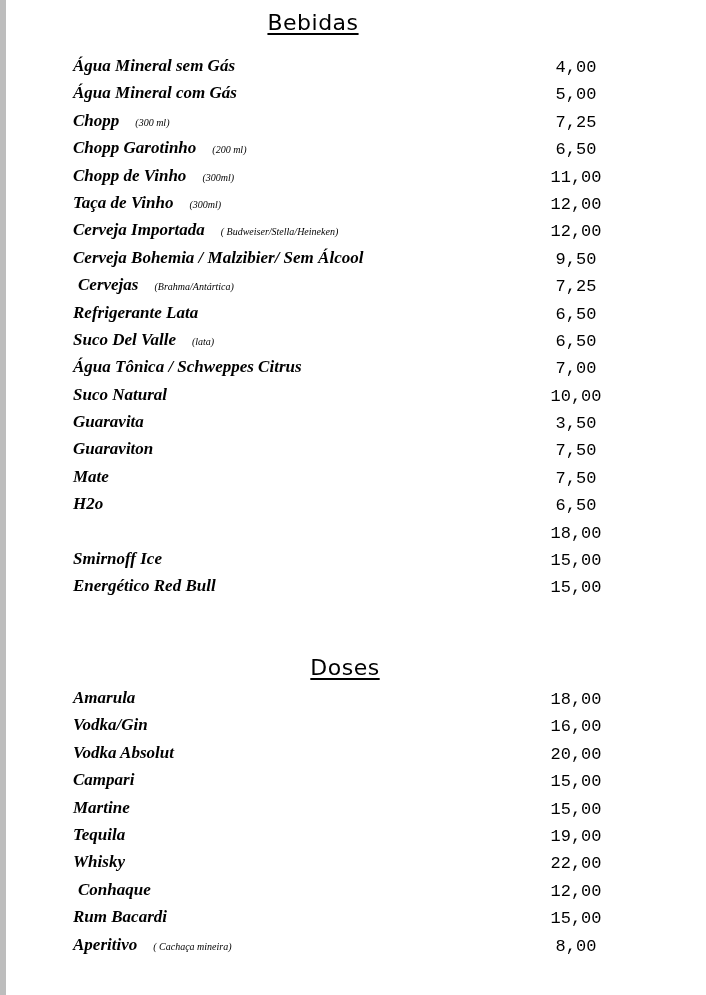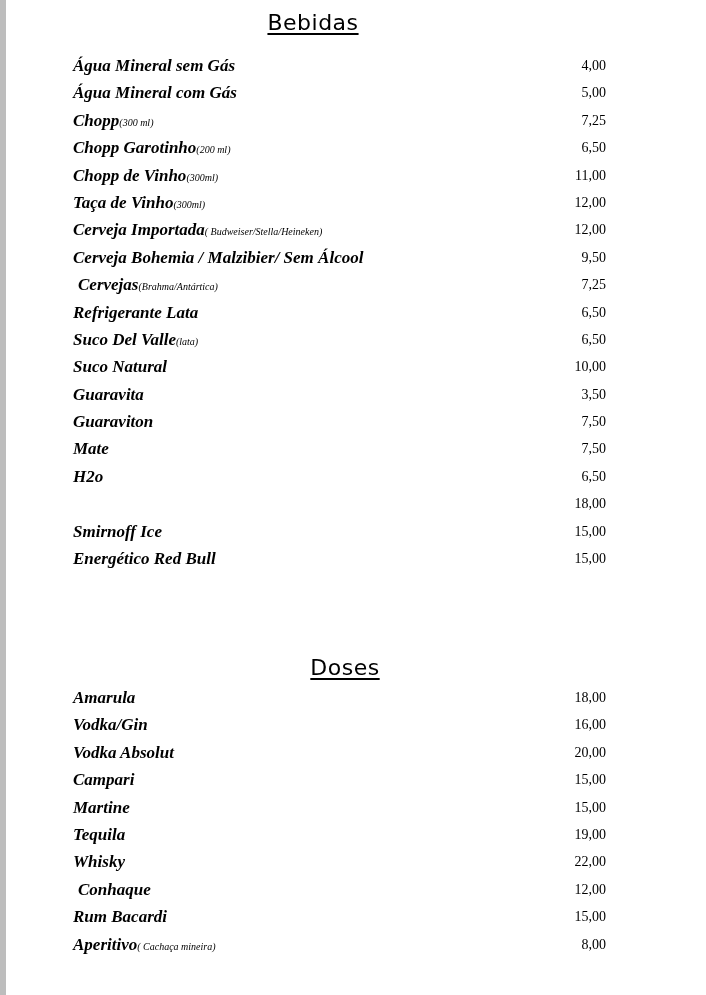--- a/index.html
+++ b/index.html
@@ -14,24 +14,24 @@
   }
   .section-title span { text-decoration: underline; text-underline-offset: 3px; }
   .list { position: absolute; left: 0; width: 706px; }
   .row { position: relative; height: 27.4px; }
   .name {
     position: absolute; left: 73px; top: 0;
     font-family: "Liberation Serif", serif; font-weight: bold; font-style: italic;
     font-size: 17px; white-space: nowrap;
   }
   .name.indent { left: 78px; }
-  .note { font-weight: normal; font-size: 10px; margin-left: 0; }
+  .note { font-weight: normal; font-size: 10px; margin-left: 16px; }
   .price {
-    position: absolute; right: 100px; top: 2px; width: 60px; text-align: right;
-    font-family: Liberation Serif, serif; font-size: 14px;
+    position: absolute; right: 100px; top: 2px; width: 60px; text-align: center;
+    font-family: Liberation Mono, monospace; font-size: 17px;
   }
 </style>
 </head>
 <body>
 
 <div class="left-bar"></div>
 
 <div class="section-title" style="top:10px;">
   <span>Bebidas</span>
 </div>
@@ -73,20 +73,24 @@
       <div class="name indent"><span>Cervejas</span><span class="note">(Brahma/Antártica)</span></div>
       <div class="price">7,25</div>
     </div>
     <div class="row">
       <div class="name"><span>Refrigerante Lata</span></div>
       <div class="price">6,50</div>
     </div>
     <div class="row">
       <div class="name"><span>Suco Del Valle</span><span class="note">(lata)</span></div>
       <div class="price">6,50</div>
+    </div>
+    <div class="row">
+      <div class="name"><span>Água Tônica / Schweppes Citrus</span></div>
+      <div class="price">7,00</div>
     </div>
     <div class="row">
       <div class="name"><span>Suco Natural</span></div>
       <div class="price">10,00</div>
     </div>
     <div class="row">
       <div class="name"><span>Guaravita</span></div>
       <div class="price">3,50</div>
     </div>
     <div class="row">

